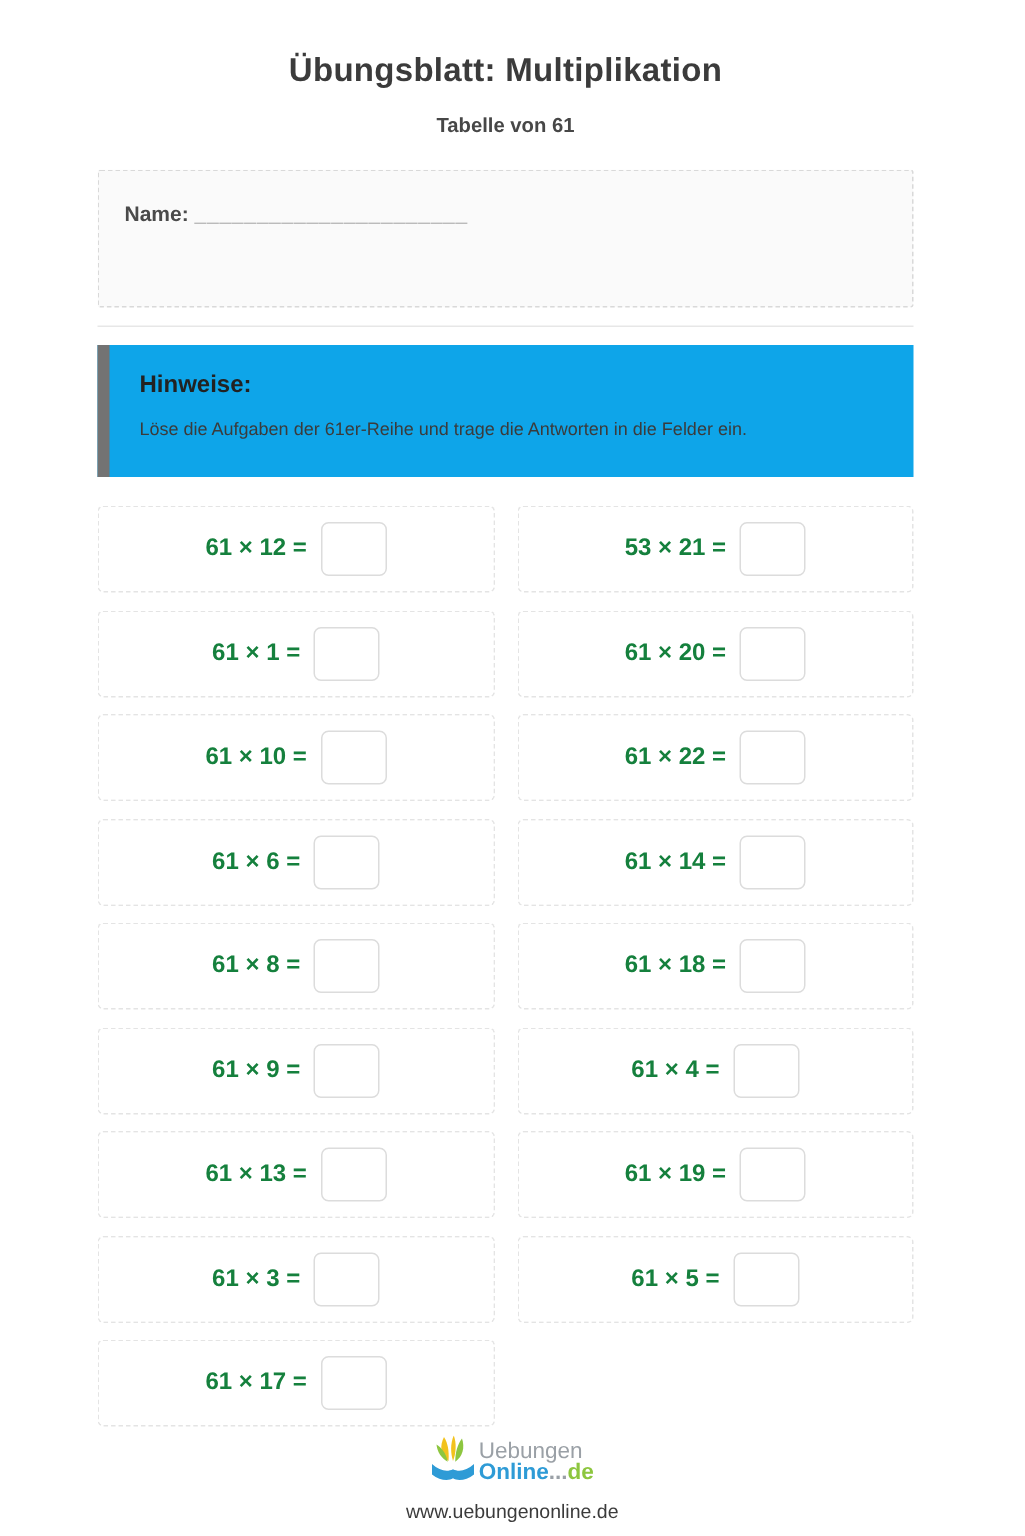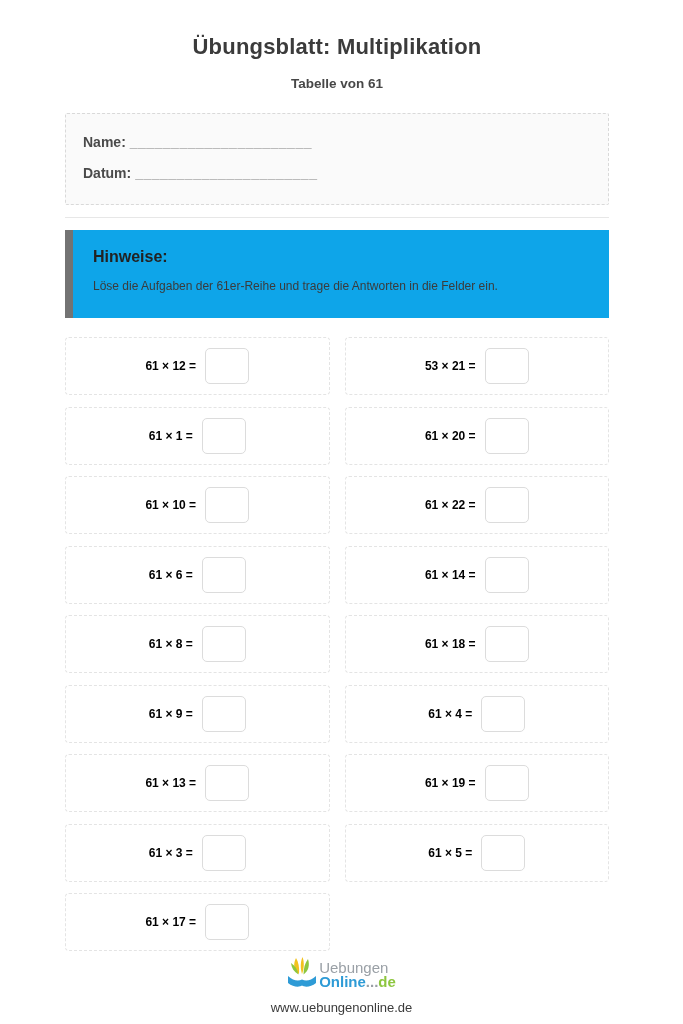--- a/index.html
+++ b/index.html
@@ -46,21 +46,21 @@
   .grid {
     margin-top:19px;
     display:grid; grid-template-columns:1fr 1fr;
     column-gap:15px; row-gap:11.5px;
   }
   .card {
     height:58px; background:#ffffff;
     border:1px dashed #e4e4e4; border-radius:4px;
     display:flex; align-items:center; justify-content:center;
   }
-  .eq { font-size:12px; font-weight:bold; color:#000000; white-space:pre; }
+  .eq { font-size:16px; font-weight:bold; color:#15803d; white-space:pre; }
   .answer {
     width:44px; height:36px; margin-left:9px;
     background:#ffffff; border:1px solid #dcdcdc; border-radius:5px;
     display:inline-block;
   }
 
   .footer { text-align:center; }
   .logo {
     margin-top:6px;
     display:flex; align-items:center; justify-content:center;
@@ -80,24 +80,20 @@
 <body>
 
 <div class="page">
   <div class="content">
     <h1 class="title">Übungsblatt: Multiplikation</h1>
     <div class="subtitle">Tabelle von 61</div>
 
     <div class="name-box">
       <div class="form-line">
         <span>Name:</span>
-        <span class="fill-line">______________________</span>
-      </div>
-      <div class="form-line">
-        <span>Datum:</span>
         <span class="fill-line">______________________</span>
       </div>
     </div>
 
     <div class="divider"></div>
 
     <div class="hints-box">
       <div class="hints-heading">Hinweise:</div>
       <div class="hints-text">Löse die Aufgaben der 61er-Reihe und trage die Antworten in die Felder ein.</div>
     </div>

